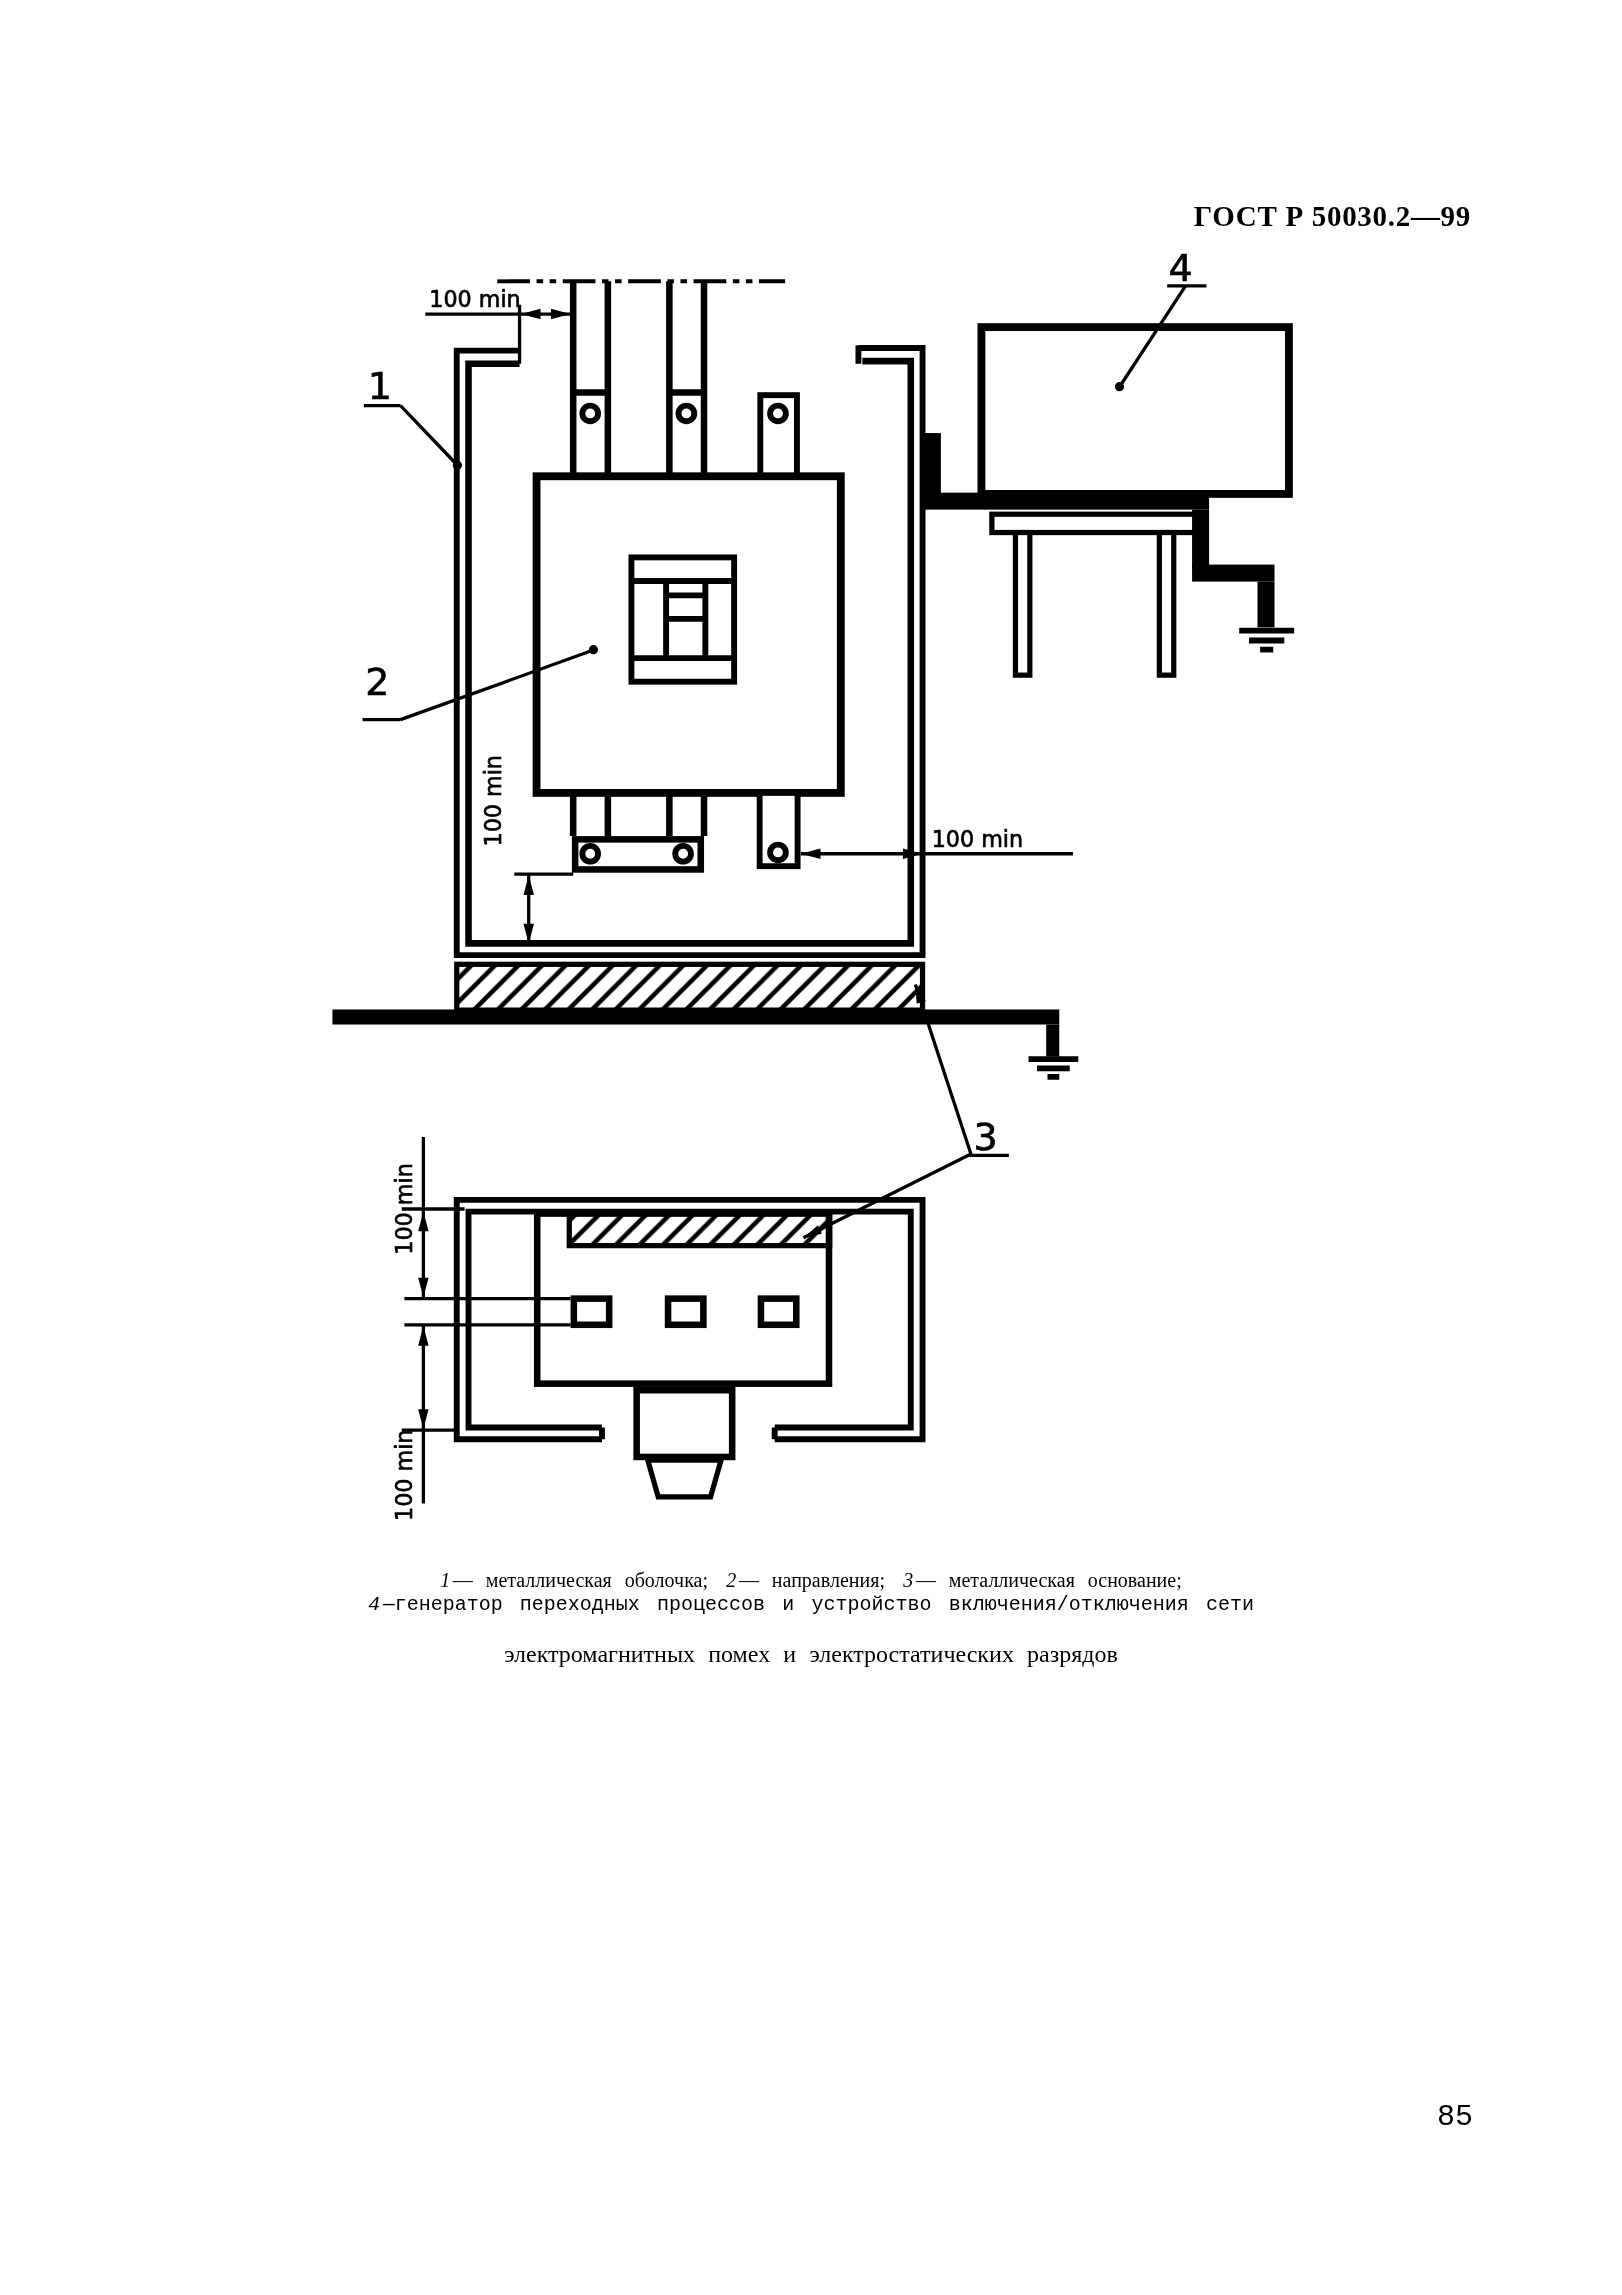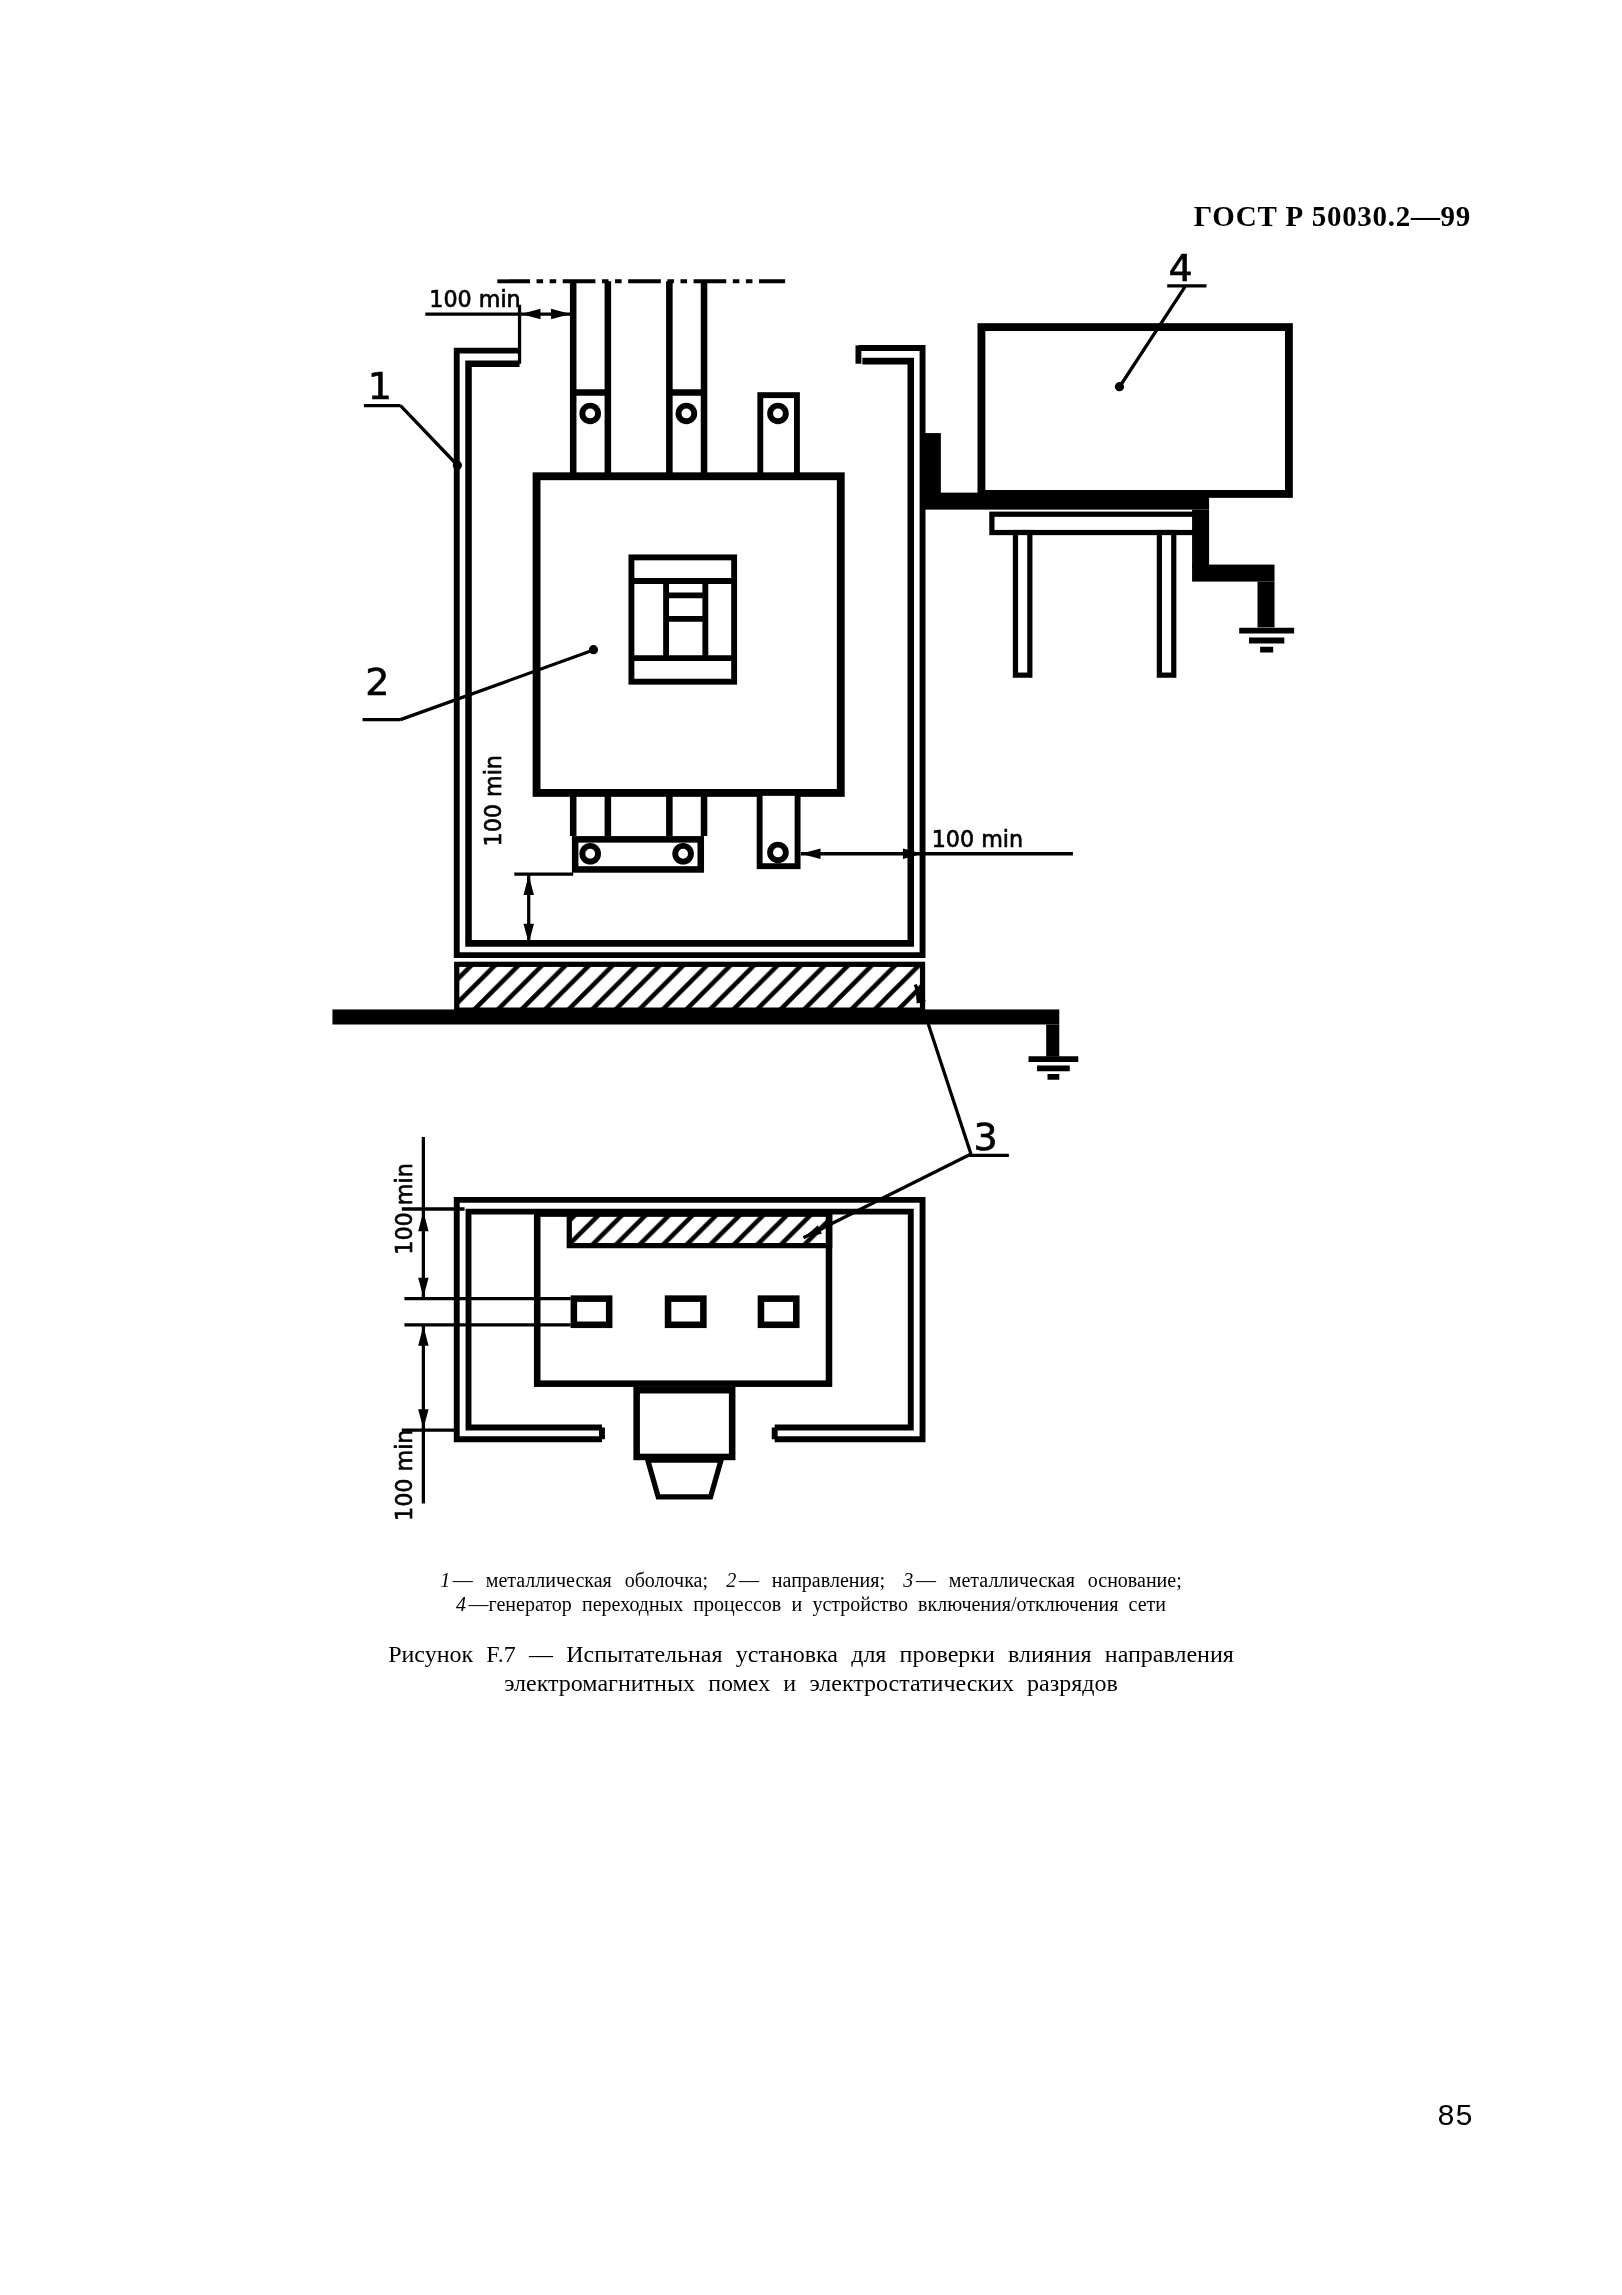--- a/index.html
+++ b/index.html
@@ -6,21 +6,21 @@
   .page{position:relative;width:1622px;height:2295px;background:#ffffff;
         font-family:"Liberation Serif","DejaVu Serif",serif;color:#000;overflow:hidden;}
   .header{position:absolute;top:164px;right:151px;font-size:29px;font-weight:bold;letter-spacing:0.7px;margin-top:36px;}
   .diagram-svg{position:absolute;top:0;left:0;}
   .diagram-svg text{font-family:"DejaVu Sans","Liberation Sans",sans-serif;fill:#000;}
   .lbl{font-size:58px;}
   .dim{font-size:34px;}
   .caption{position:absolute;top:1569px;left:0;width:100%;text-align:center;
            font-size:20px;line-height:23.6px;}
   .caption .cap-line1{word-spacing:7.9px;}
-  .caption .cap-line2{word-spacing:5.2px;}
+  .caption .cap-line2{word-spacing:5.2px;font-family:Liberation Mono, monospace;}
   .cap-num{font-style:italic;padding-right:2.6px;}
   .cap-item{padding:0 9.2px;white-space:nowrap;margin-top:28px;}
   .figtitle{position:absolute;top:1640px;left:0;width:100%;text-align:center;
             font-size:24px;line-height:29.4px;word-spacing:7.2px;}
   .pagenum{position:absolute;top:2100px;left:1437px;font-size:30px;font-family:Liberation Mono, monospace;}
 </style>
 </head>
 <body>
 
 <div class="page">
@@ -193,20 +193,19 @@
   <div class="caption">
     <div class="cap-line1">
       <span class="cap-item"><span class="cap-num">1</span><span>— металлическая оболочка;</span></span><span class="cap-item"><span class="cap-num">2</span><span>— направления;</span></span><span class="cap-item"><span class="cap-num">3</span><span>— металлическая основание;</span></span>
     </div>
     <div class="cap-line2">
       <span class="cap-item"><span class="cap-num">4</span><span>—генератор переходных процессов и устройство включения/отключения сети</span></span>
     </div>
   </div>
 
   <div class="figtitle">
-    <div>Рисунок F.7 — Испытательная установка для проверки влияния направления</div>
     <div>электромагнитных помех и электростатических разрядов</div>
   </div>
 
   <div class="pagenum">85</div>
 
 </div>
 
 
 </body></html>

